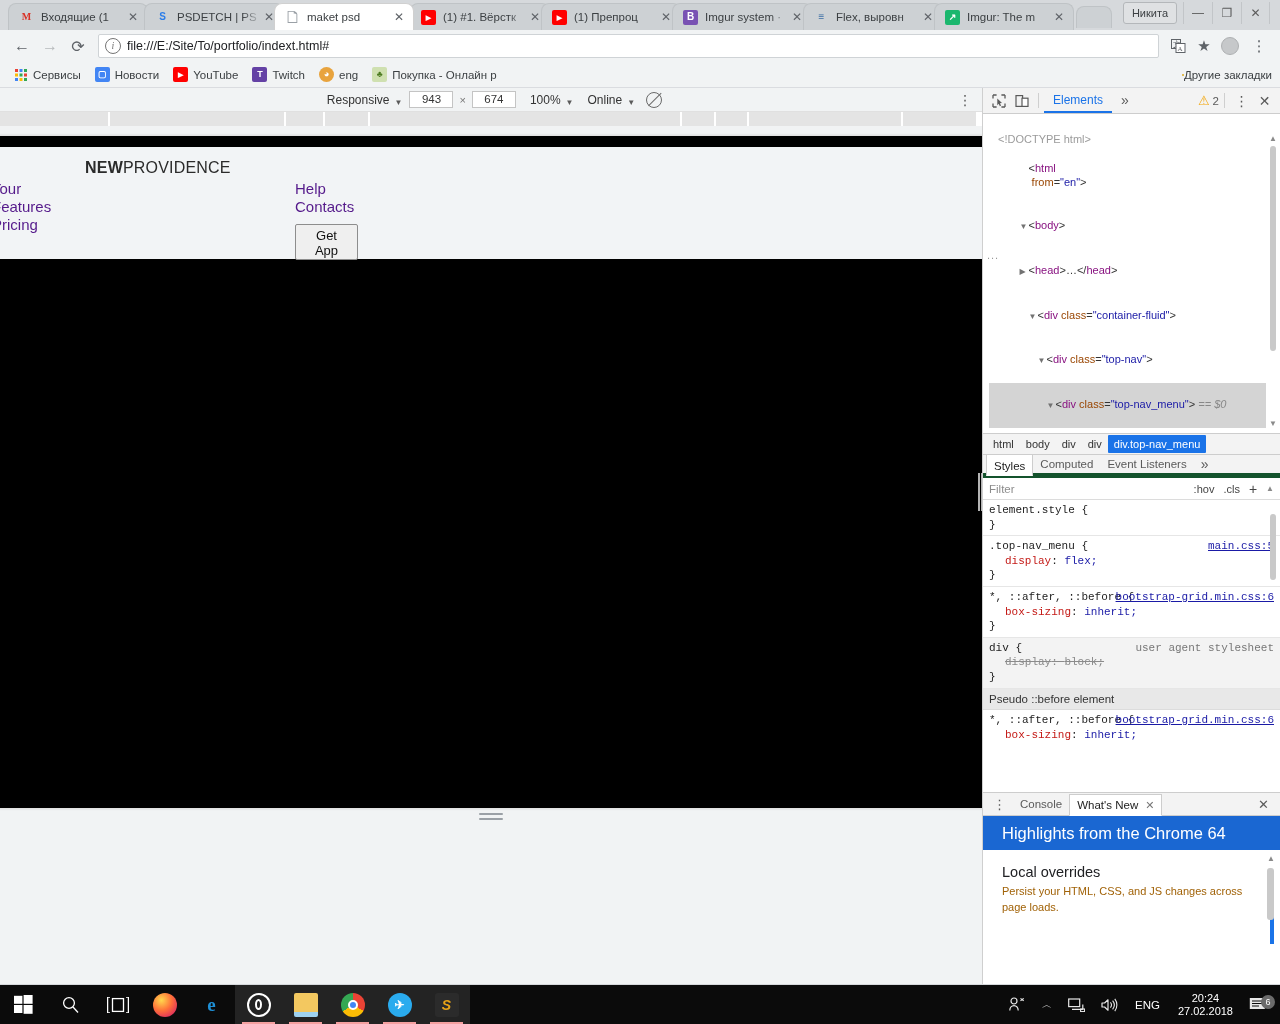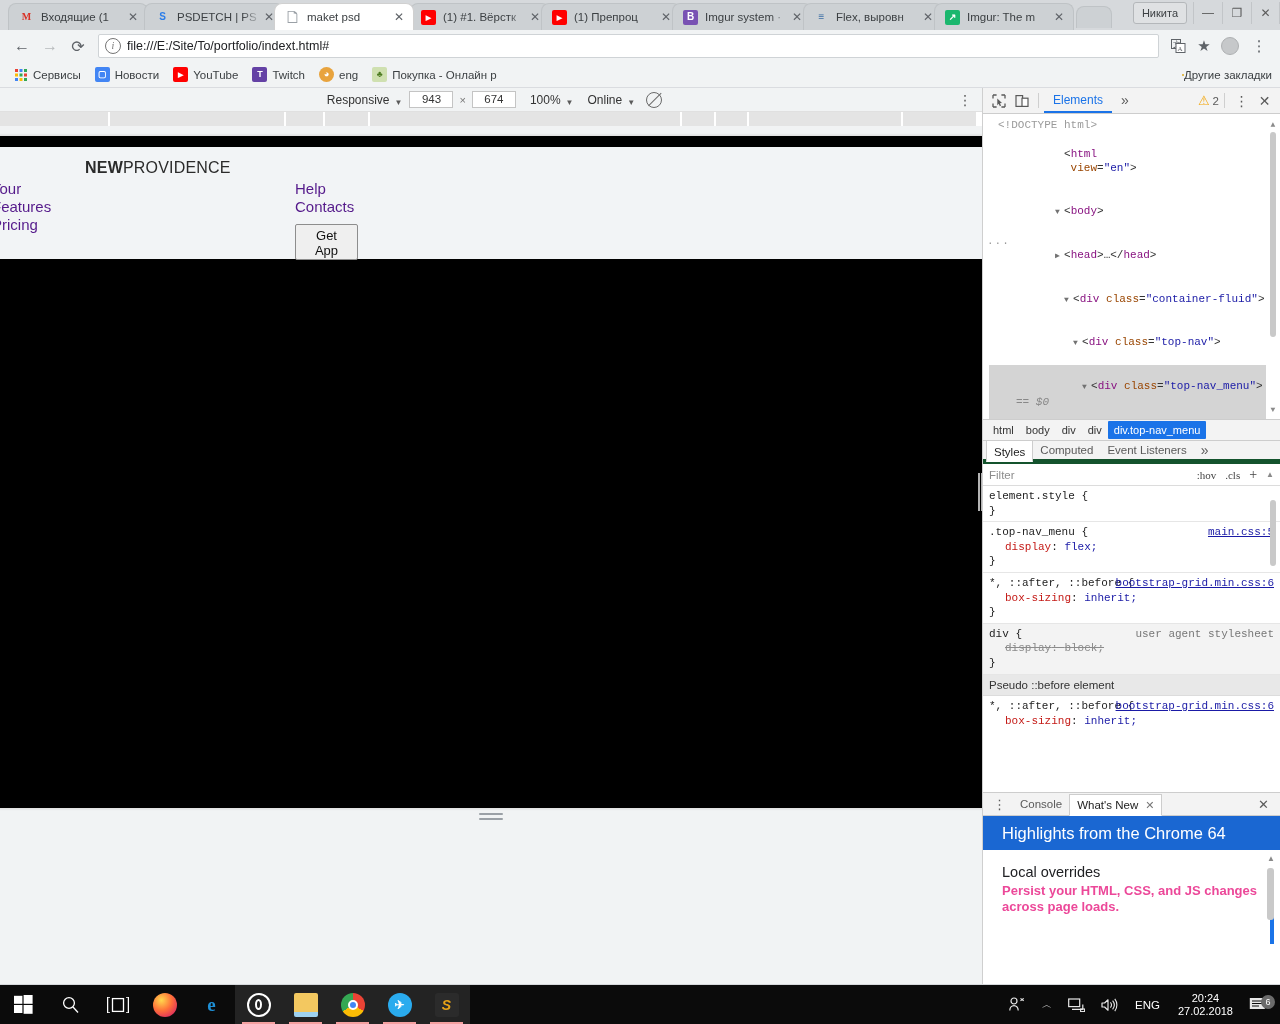--- a/index.html
+++ b/index.html
@@ -35,21 +35,21 @@
     flex:1; overflow:hidden; text-overflow:clip; max-width:118px;
     -webkit-mask-image:linear-gradient(to right, #000 78%, transparent 100%);
             mask-image:linear-gradient(to right, #000 78%, transparent 100%);
   }
   .tab .tab-close { width:16px; flex:none; text-align:center; color:#5f6368; font-size:12px; }
   .tab-new { position:absolute; top:6px; height:22px; width:36px;
              background:#cdd1d4; border-top-left-radius:8px; border-top-right-radius:8px;
              border:1px solid #bfc3c6; border-bottom:none; transform:skewX(0deg); }
 
   
-  #window-controls { position:absolute; right:0; top:2px; display:flex; align-items:center; }
+  #window-controls { position:absolute; right:10px; top:2px; display:flex; align-items:center; }
   #profile-chip {
     display:flex; align-items:center; height:22px; padding:0 8px; margin-right:6px;
     border:1px solid #b4b7ba; border-radius:3px; background:#dfe1e3;
     font-size:11px; color:#3c4043;
   }
   .winbtn { width:29px; height:22px; display:flex; align-items:center; justify-content:center;
             color:#5a5a5a; font-size:12px; border-left:1px solid #c2c5c8; }
   .winbtn:last-child { border-right:1px solid #c2c5c8; }
 
   
@@ -149,22 +149,22 @@
             display:flex; align-items:center; padding:0 4px; }
   .dt-iconbtn { width:23px; height:22px; display:flex; align-items:center;
                 justify-content:center; color:#5a5a5a; }
   .dt-sep { width:1px; height:15px; background:#cfcfcf; margin:0 5px; }
   .dt-tab { font-size:12px; color:#5a5a5a; padding:0 9px; height:25px; line-height:25px; }
   .dt-tab.sel { color:#1a73e8; border-bottom:2px solid #1a73e8; }
   #dt-warn { margin-left:auto; display:flex; align-items:center; font-size:11.5px; color:#5a5a5a; }
   #dt-warn .tri { color:#f2a60d; font-size:13px; margin-right:3px; }
 
   #dom-tree { height:305px; overflow:hidden; background:#fff;
-              font-family:Liberation Mono, monospace; font-size:11px;
-              line-height:14.3px; color:#222; padding:4px 14px 2px 6px; position:relative; }
+              font-family:Liberation Sans, sans-serif; font-size:11px;
+              line-height:14.3px; color:#222; padding:4px 14px 2px 6px; position:relative;margin-top:14px; }
   .ln { white-space:pre-wrap; word-break:break-word; padding-left:0; }
   .tagname { color:#881280; }
   .attrname { color:#994500; }
   .attrval  { color:#1a1aa6; }
   .punct    { color:#333; }
   .doctype  { color:#9b9b9b; }
   .arrow    { color:#727272; font-size:8px; display:inline-block; width:9px; }
   .sel-node { background:#d4d4d4; }
   .dollar   { color:#888; font-style:italic; }
   #dom-scroll { position:absolute; right:2px; top:4px; bottom:2px; width:10px; }
@@ -180,21 +180,21 @@
   .crumb.sel { background:#1a73e8; color:#fff; border-radius:1px; }
 
   #styles-tabs { height:23px; background:#f3f3f3; border-bottom:5px solid #14532d;
                  display:flex; align-items:center; padding:0 3px; font-size:11.5px; color:#5a5a5a; }
   .stab { padding:0 7px; height:22px; line-height:22px; }
   .stab.sel { background:#fff; border:1px solid #cdcdcd; border-bottom:1px solid #fff;
               margin-bottom:-1px; color:#222; }
   #filter-row { height:22px; border-bottom:1px solid #dcdcdc; display:flex; align-items:center;
                 padding:0 6px; font-size:11.5px; color:#8c8c8c; background:#fff; }
   #filter-row .right { margin-left:auto; display:flex; align-items:center;
-                       color:#444; font-family:Liberation Serif, serif; font-size:11px; }
+                       color:#444; font-family:Liberation Sans, sans-serif; font-size:11px; }
   #filter-row .right span { margin-left:9px; }
 
   #styles-body { height:245px; overflow:hidden; background:#fff;
                  font-family:"Liberation Mono", monospace; font-size:11px; line-height:14.6px;
                  position:relative; }
   .rule { padding:3px 8px 3px 6px; border-bottom:1px solid #e6e6e6; position:relative; }
   .rule.alt { background:#f3f3f3; }
   .sel-text { color:#222; }
   .prop { color:#c41a16; padding-left:16px; }
   .val  { color:#1a1aa6; }
@@ -216,21 +216,21 @@
   .dtab { padding:0 7px; height:22px; line-height:22px; display:flex; align-items:center; }
   .dtab.sel { background:#fff; border:1px solid #cdcdcd; border-bottom:1px solid #fff;
               margin-bottom:-1px; color:#222; }
   .dtab .x { margin-left:7px; font-size:11px; color:#777; }
   #drawer-close { margin-left:auto; padding:0 8px; color:#5a5a5a; font-size:13px; }
   #whatsnew-banner { height:34px; background:#1a67d2; color:#fff; display:flex;
                      align-items:center; padding:0 19px; font-size:16.5px; }
   #whatsnew-body { padding:14px 19px 0 19px; position:relative; height:158px; overflow:hidden; }
   .wn-item { margin-bottom:14px; }
   .wn-title { font-size:14.5px; color:#202124; margin-bottom:3px; }
-  .wn-desc  { font-size:13px; color:#ec4899; line-height:16px;font-weight:bold; }
+  .wn-desc  { font-size:11px; color:#a16207; line-height:16px; }
   #wn-scroll { position:absolute; right:3px; top:4px; bottom:4px; width:12px; }
   #wn-scroll .up,#wn-scroll .dn { color:#8a8a8a; font-size:8px; text-align:center; }
   #wn-scroll .thumb { position:absolute; top:14px; left:2px; width:7px; height:52px;
                       background:#c9c9c9; border-radius:3px; }
   #wn-accent { position:absolute; right:6px; top:36px; width:4px; height:58px; background:#1a73e8; }
 
   
   #taskbar { position:absolute; left:0; bottom:0; width:1280px; height:39px; background:#0b0b0b;
              display:flex; align-items:center; }
   .tb-btn { width:47px; height:39px; display:flex; align-items:center; justify-content:center;
@@ -471,21 +471,21 @@
         </div>
         <div class="dt-sep"></div>
         <div class="dt-iconbtn" style="font-size:14px;">⋮</div>
         <div class="dt-iconbtn" style="font-size:14px;">✕</div>
       </div>
 
       <div id="dom-tree">
         <div class="ln doctype" style="padding-left:9px;">&lt;!DOCTYPE html&gt;</div>
         <div class="ln" style="padding-left:9px;">
           <span class="punct">&lt;</span><span class="tagname">html</span>
-          <span class="attrname"> view</span><span class="punct">=</span><span class="attrval">"en"</span><span class="punct">&gt;</span>
+          <span class="attrname"> from</span><span class="punct">=</span><span class="attrval">"en"</span><span class="punct">&gt;</span>
         </div>
         <div class="ln" style="padding-left:0;">
           <span class="arrow">▼</span><span class="punct">&lt;</span><span class="tagname">body</span><span class="punct">&gt;</span>
         </div>
         <div class="ln" style="padding-left:0;">
           <span class="arrow">▶</span><span class="punct">&lt;</span><span class="tagname">head</span><span class="punct">&gt;…&lt;/</span><span class="tagname">head</span><span class="punct">&gt;</span>
         </div>
         <div class="ln" style="padding-left:9px;">
           <span class="arrow">▼</span><span class="punct">&lt;</span><span class="tagname">div</span><span class="attrname"> class</span><span class="punct">=</span><span class="attrval">"container-fluid"</span><span class="punct">&gt;</span>
         </div>

